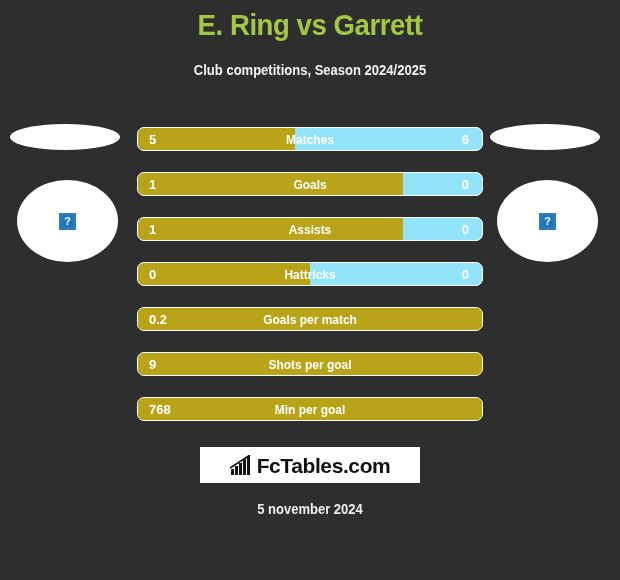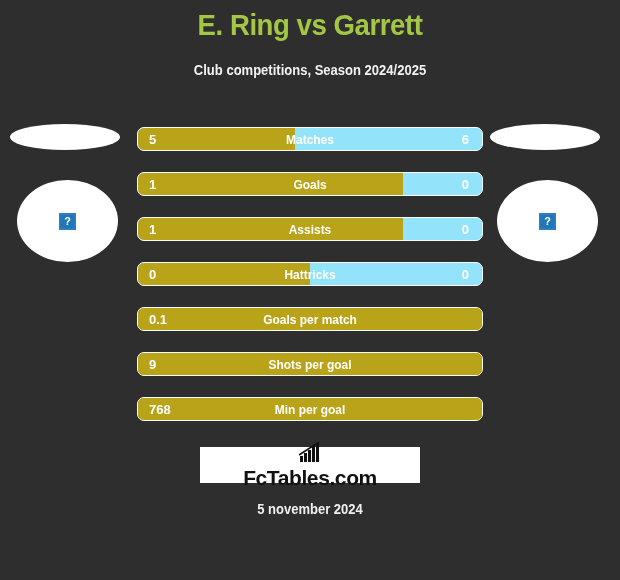--- a/index.html
+++ b/index.html
@@ -155,21 +155,20 @@
     position: absolute;
     top: 447px;
     left: 200px;
     width: 220px;
     height: 36px;
     background: #ffffff;
     display: flex;
     align-items: center;
     justify-content: center;
     gap: 5px;
-    flex-direction: column;
   }
   .logo-icon {
     width: 22px;
     height: 20px;
     flex: 0 0 auto;
     display: block;
   }
   .logo-text {
     color: #111111;
     font-size: 21px;
@@ -232,21 +231,21 @@
         <div class="bar-label">Assists</div>
       </div>
       <div class="bar-row" style="background: rgb(147, 227, 251);">
         <div class="bar-fill" style="width: 50%; background: rgb(185, 163, 25);"></div>
         <div class="bar-val home">0</div>
         <div class="bar-val away">0</div>
         <div class="bar-label">Hattricks</div>
       </div>
       <div class="bar-row" style="background: rgb(185, 163, 25);">
         <div class="bar-fill" style="width: 100%; background: rgb(185, 163, 25);"></div>
-        <div class="bar-val home">0.1</div>
+        <div class="bar-val home">0.2</div>
         <div class="bar-label">Goals per match</div>
       </div>
       <div class="bar-row" style="background: rgb(185, 163, 25);">
         <div class="bar-fill" style="width: 100%; background: rgb(185, 163, 25);"></div>
         <div class="bar-val home">9</div>
         <div class="bar-label">Shots per goal</div>
       </div>
       <div class="bar-row" style="background: rgb(185, 163, 25);">
         <div class="bar-fill" style="width: 100%; background: rgb(185, 163, 25);"></div>
         <div class="bar-val home">768</div>

